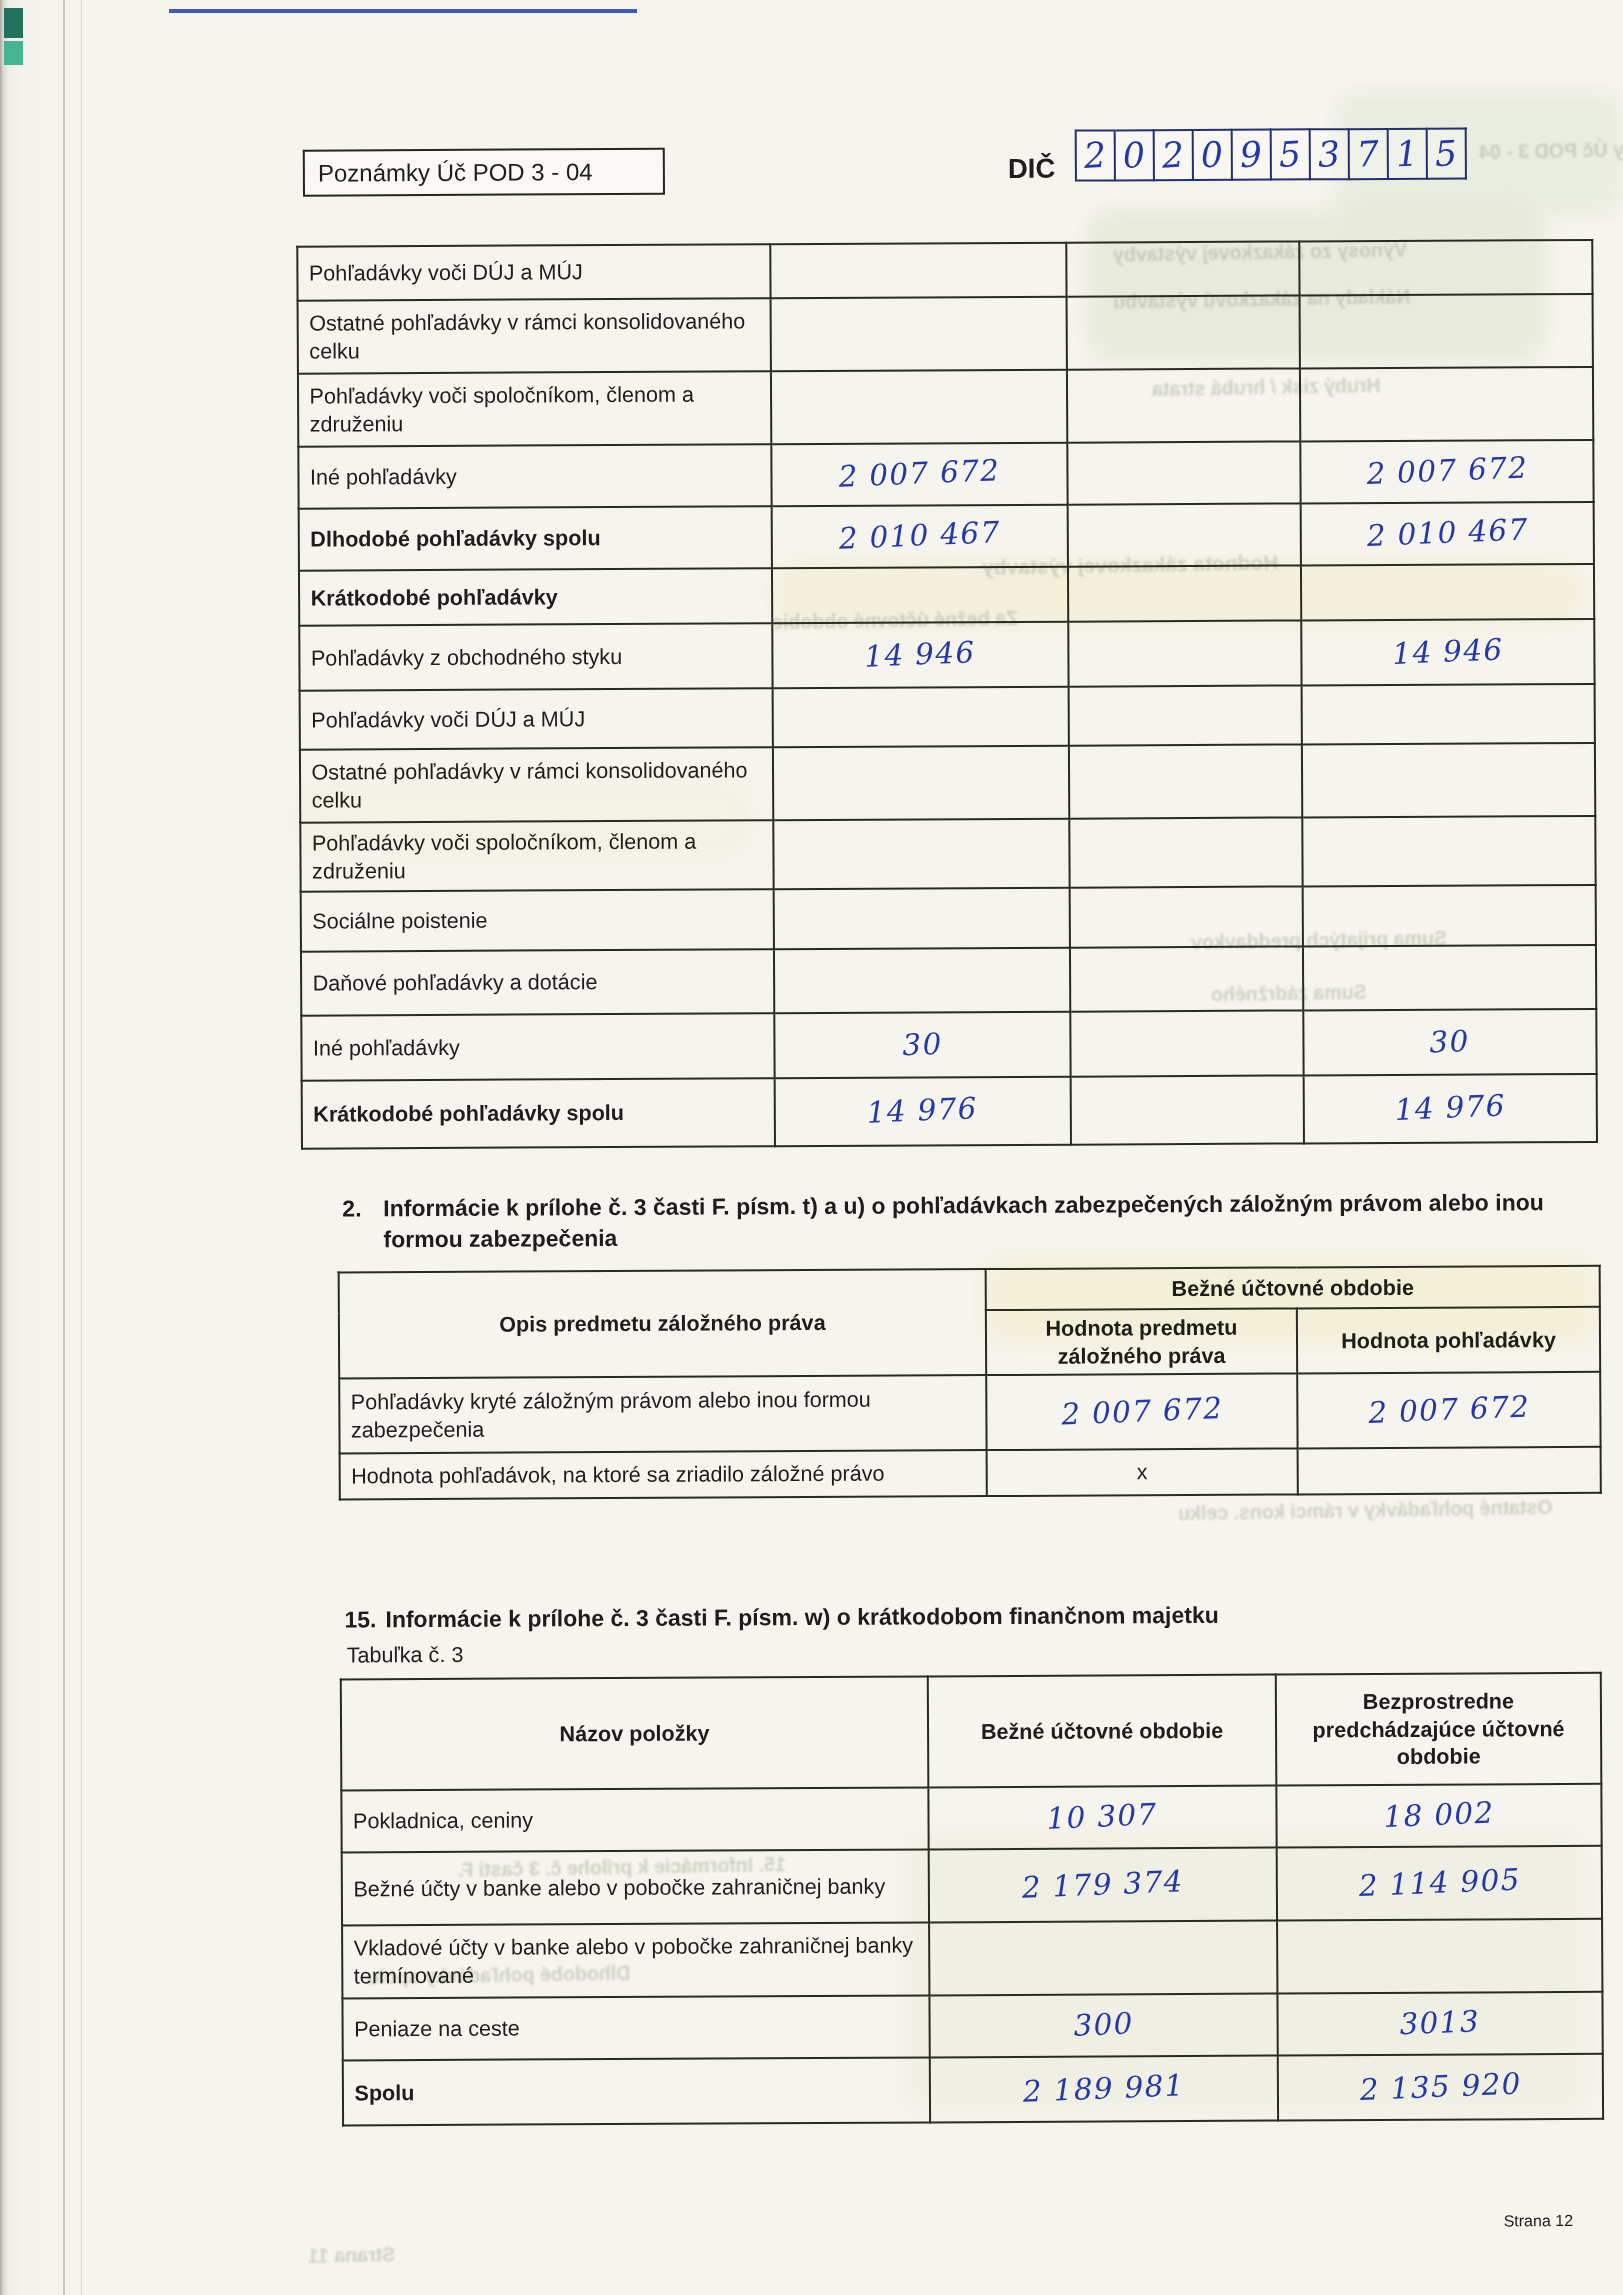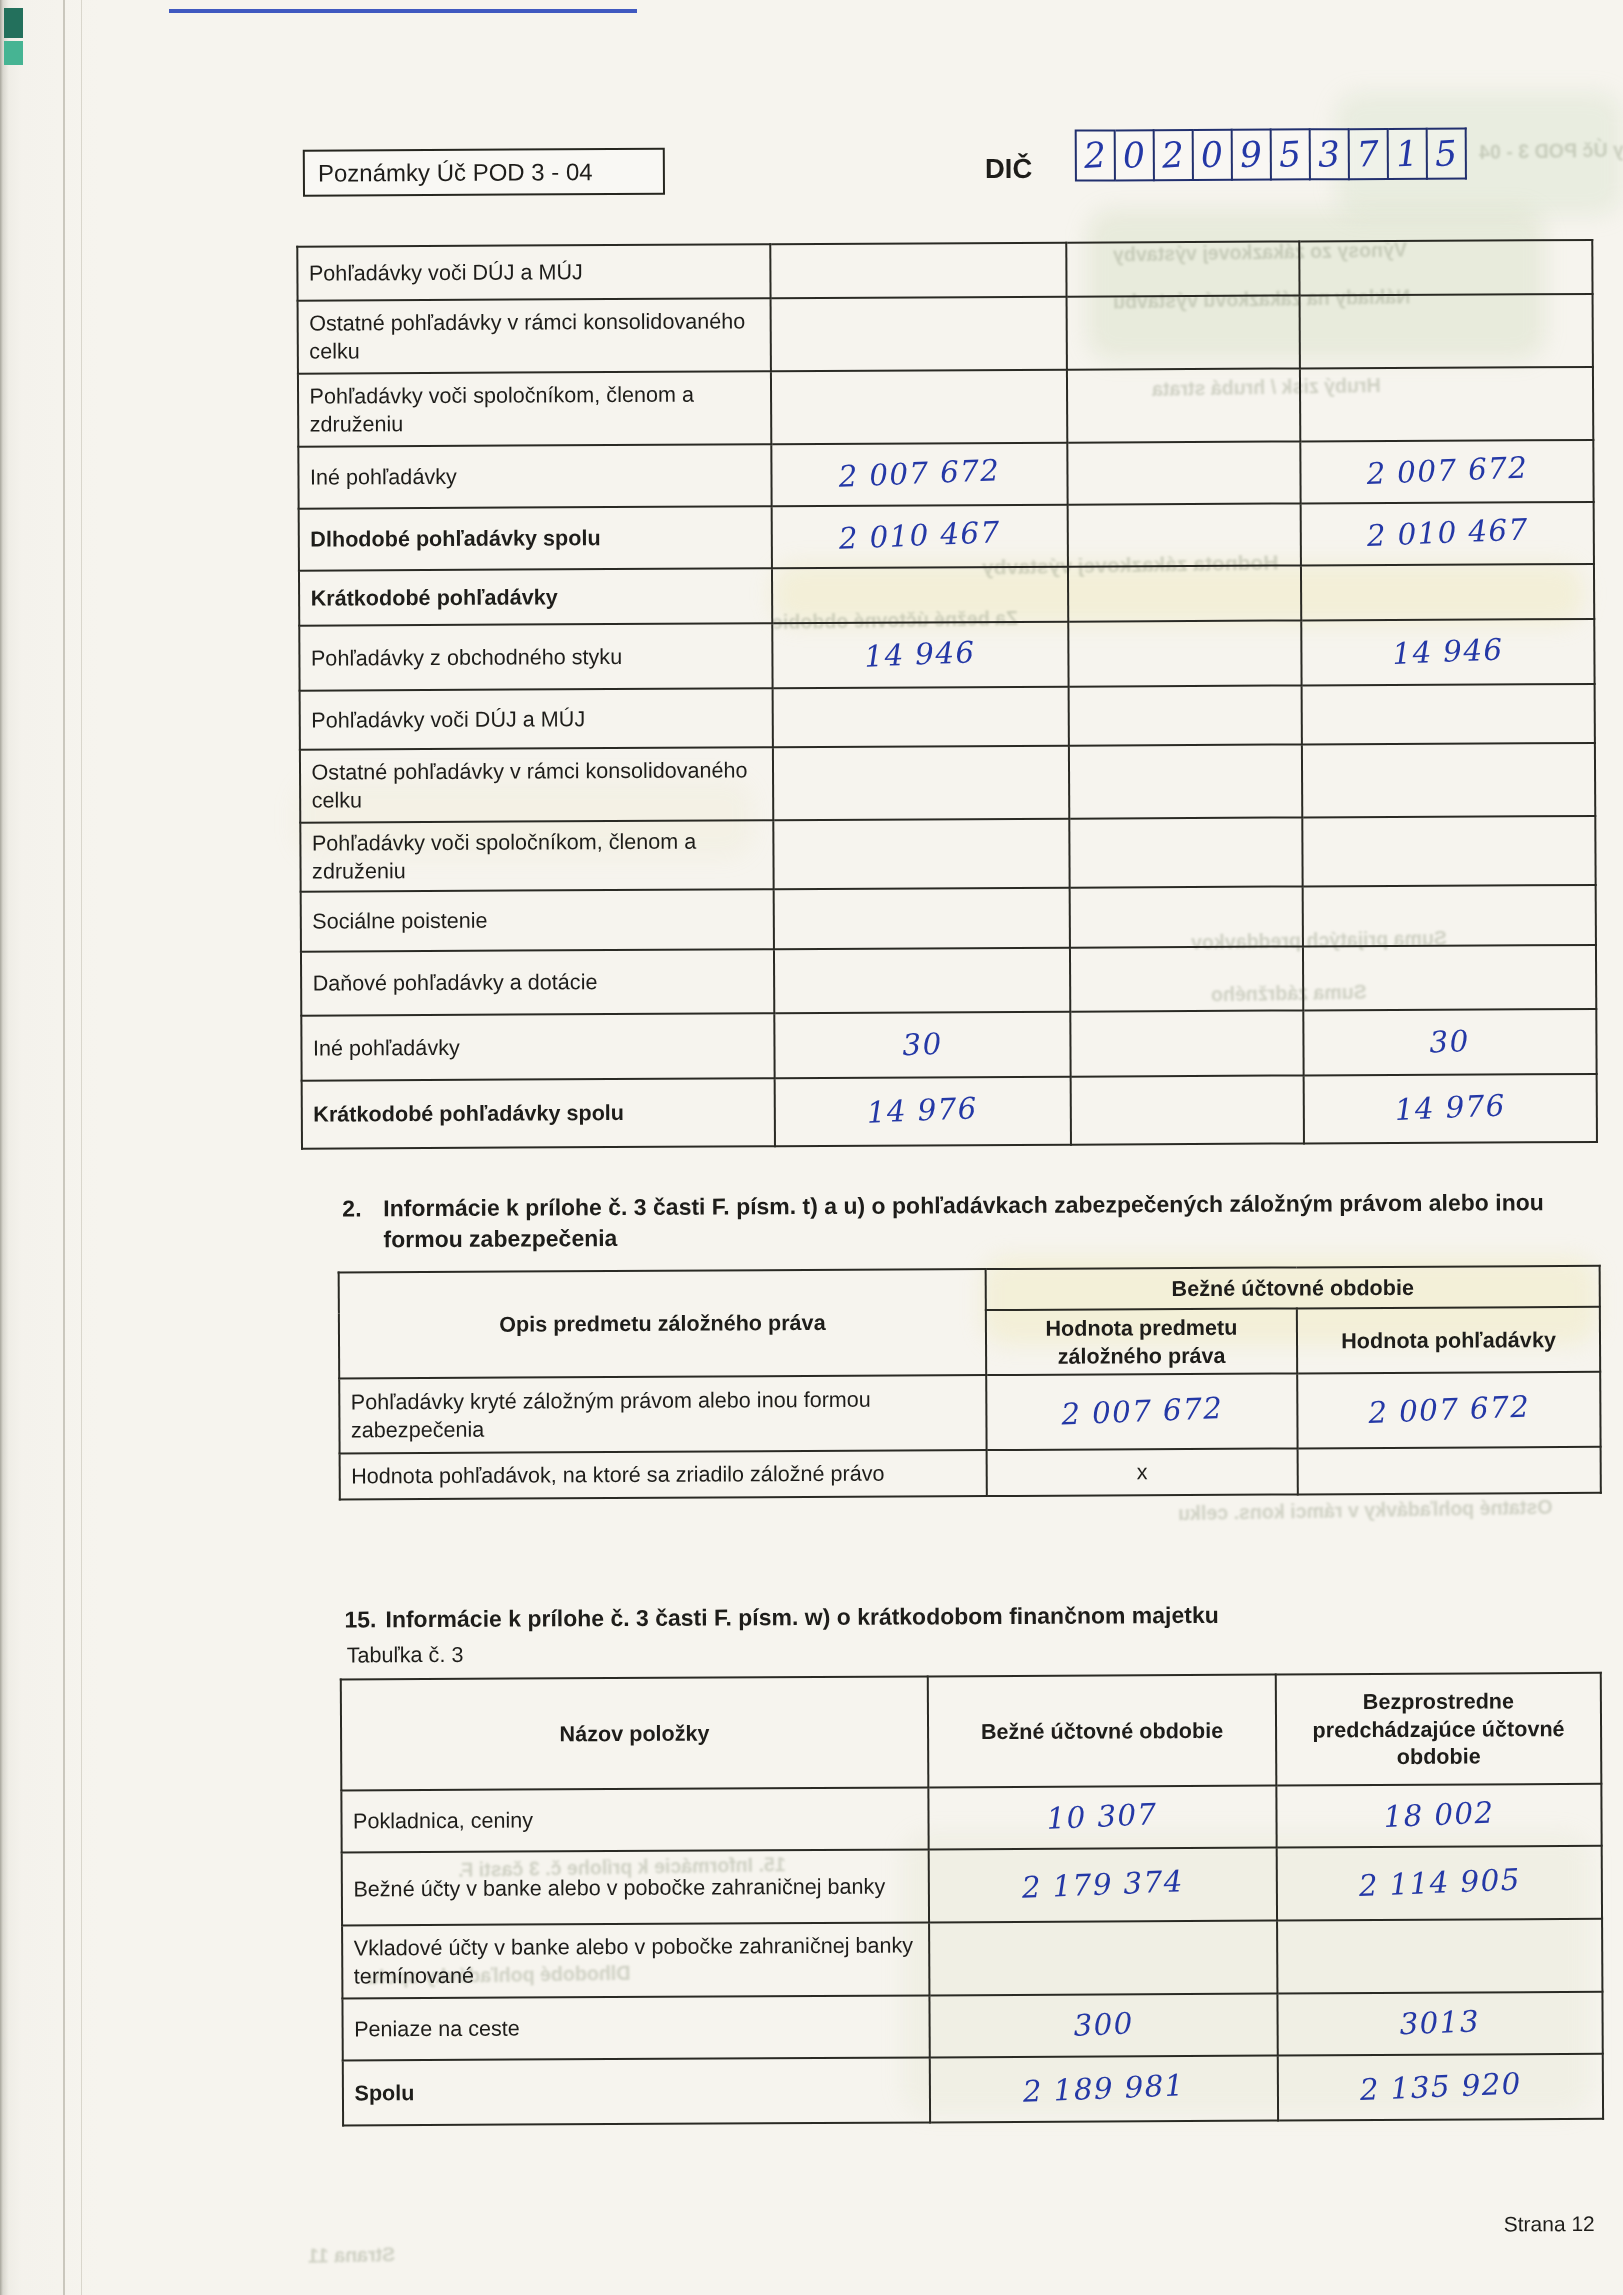--- a/index.html
+++ b/index.html
@@ -17,21 +17,21 @@
   .topline{position:absolute;left:169px;top:9.2px;width:468px;height:3.9px;background:#4059c0;}
   .teal1{position:absolute;left:3.9px;top:7.9px;width:19.6px;height:30px;background:#23705c;}
   .teal2{position:absolute;left:3.9px;top:41px;width:19.6px;height:23.6px;background:#46b493;}
   .patch{position:absolute;border-radius:26px;filter:blur(10.5px);}
   .bleed{position:absolute;color:#8f977f;opacity:.38;filter:blur(0.8px);
     font-weight:bold;font-size:19.6px;white-space:nowrap;transform:scaleX(-1) rotate(1deg);}
   
   .label-box{position:absolute;left:308px;top:147px;width:345px;height:43px;
     border:2px solid #26261f;display:flex;align-items:center;padding-left:13px;
     font-size:24px;background:rgba(255,255,255,.35);}
-  .dic-label{position:absolute;left:990px;top:154px;font-size:27.5px;font-weight:bold;}
+  .dic-label{position:absolute;left:1013px;top:154px;font-size:27.5px;font-weight:bold;}
   .dic-grid{position:absolute;left:1080px;top:131px;display:flex;background:rgba(255,255,255,.3);}
   .dic-cell{width:37px;height:48px;border:2.6px solid #22306e;border-left-width:0;
     display:flex;align-items:center;justify-content:center;}
   .dic-cell:first-child{border-left-width:2.6px;}
   .dic-cell .hw{font-size:35px;letter-spacing:0;transform:rotate(-3deg);}
   
   .tbl{border-collapse:collapse;position:absolute;table-layout:fixed;}
   .tbl td{border:2px solid #2a2a24;font-size:21.6px;line-height:1.28;
     padding:3.9px 10.5px;vertical-align:middle;}
   .t1{left:301px;top:243px;width:1295px;}
@@ -42,21 +42,21 @@
   .px{font-size:22px;}
   .hw{font-family:"DejaVu Serif", serif;font-style:italic;
     color:var(--color-ink,#2438a6);font-size:29.5px;letter-spacing:1.3px;
     display:inline-block;transform:rotate(-2deg);white-space:nowrap;}
   
   .h-sec{position:absolute;display:flex;font-size:23px;font-weight:bold;line-height:1.35;}
   .h-sec .num{width:41px;flex:none;}
   .h16{left:342px;top:1191px;width:1263px;}
   .h17{left:342px;top:1602px;width:1263px;}
   .tab-label{position:absolute;left:344px;top:1640px;font-size:21.6px;}
-  .strana{position:absolute;left:1498px;top:2216px;font-size:21px;}
+  .strana{position:absolute;left:1498px;top:2216px;font-size:16px;}
 </style>
 </head>
 <body>
 
 <div class="edge"></div>
 <div class="vline1"></div>
 <div class="vline2"></div>
 <div class="topline"></div>
 <div class="teal1"></div>
 <div class="teal2"></div>

